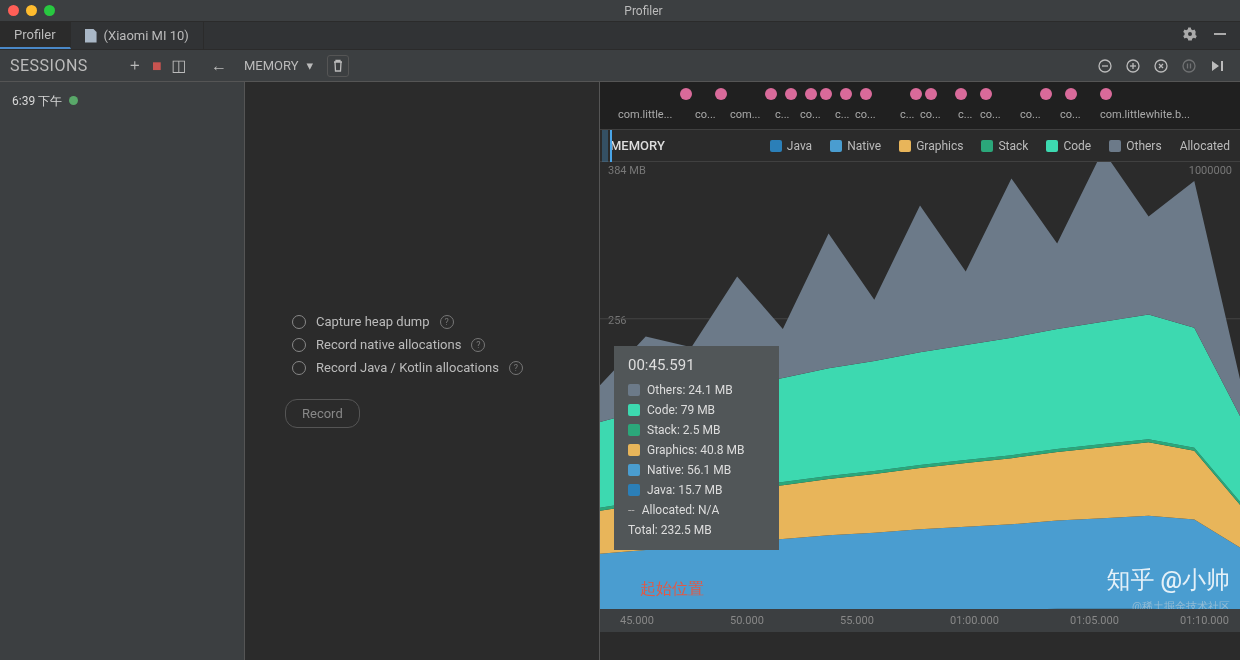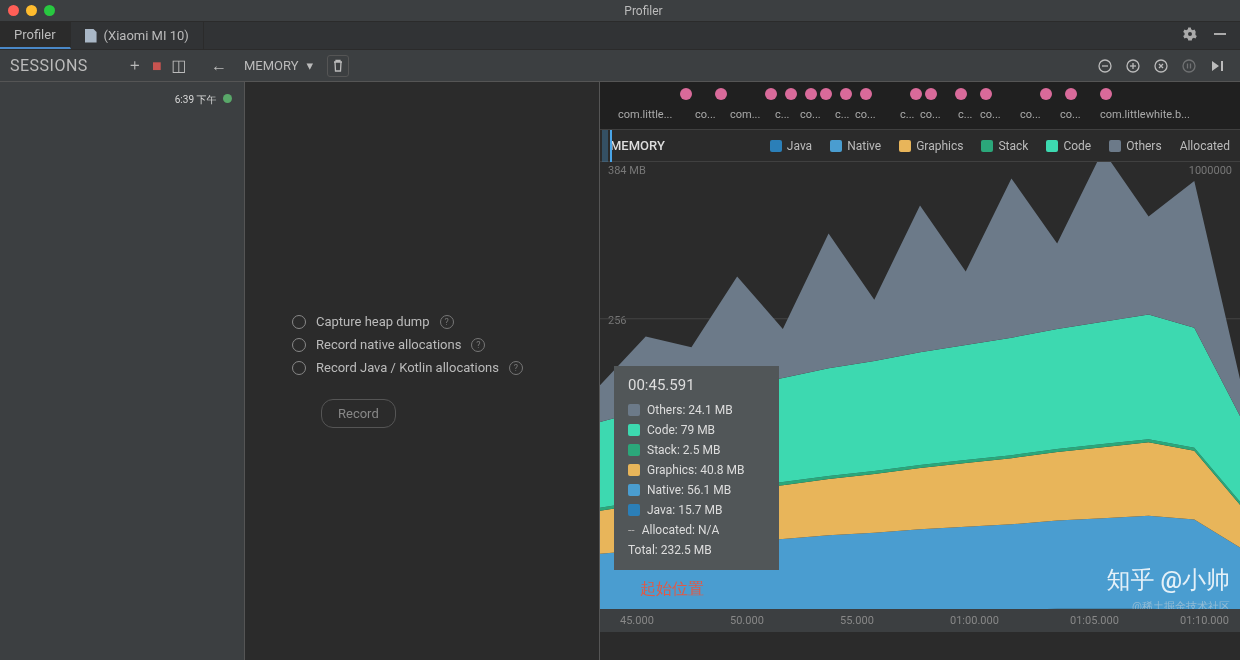--- a/index.html
+++ b/index.html
@@ -31,47 +31,47 @@
 .icon-btn.red { color: #c75450; }
 .toolbar-main { flex: 1; display: flex; align-items: center; padding: 0 8px; gap: 6px; }
 .dropdown { display: flex; align-items: center; gap: 8px; font-size: 13px; padding: 0 8px; cursor: pointer; }
 .trash-box { border: 1px solid #555; border-radius: 3px; padding: 2px 4px; }
 .toolbar-right { display: flex; align-items: center; gap: 6px; padding-right: 12px; }
 
 
 .body { display: flex; height: calc(660px - 22px - 28px - 32px); }
 .sidebar { width: 245px; background: #3c3f41; border-right: 1px solid #555; padding: 10px 12px; position: relative; }
 .session-item { font-size: 13px; line-height: 1.6; }
-.session-time { font-size: 10px; color: #d8d8d8; text-align: right; }
+.session-time { font-size: 12px; color: #d8d8d8; }
 .green-dot { display: inline-block; width: 9px; height: 9px; border-radius: 50%; background: #59a869; margin-left: 4px; }
 .session-sub { color: #888; font-size: 12px; }
 
 .left-panel { width: 355px; background: #2b2b2b; display: flex; flex-direction: column; align-items: center; justify-content: center; gap: 8px; border-right: 1px solid #555; }
 .radio-row { display: flex; align-items: center; gap: 10px; font-size: 13px; color: #bbbbbb; width: 260px; cursor: pointer; }
 .radio { width: 14px; height: 14px; border: 1.5px solid #888; border-radius: 50%; flex-shrink: 0; }
 .help-icon { width: 14px; height: 14px; border: 1px solid #777; border-radius: 50%; display: flex; align-items: center; justify-content: center; font-size: 9px; color: #777; }
-.record-btn { margin-top: 16px; border: 1px solid #555; border-radius: 12px; padding: 6px 16px; font-size: 13px; color: #888; cursor: pointer; align-self: flex-start; margin-left: 76px; }
+.record-btn { margin-top: 16px; border: 1px solid #555; border-radius: 12px; padding: 6px 16px; font-size: 13px; color: #888; cursor: pointer; align-self: flex-start; margin-left: 40px; }
 
 
 .chart-area { flex: 1; background: #2b2b2b; position: relative; overflow: hidden; }
 .event-track { height: 48px; background: #202020; position: relative; border-bottom: 1px solid #404040; }
 .evt-dot { position: absolute; top: 6px; width: 12px; height: 12px; border-radius: 50%; background: #d96a9a; }
 .evt-label { position: absolute; top: 26px; font-size: 11px; color: #aaa; white-space: nowrap; }
 
 .chart-header { height: 32px; display: flex; align-items: center; padding: 0 10px; gap: 18px; border-bottom: 1px solid #404040; font-size: 13px; background: #2b2b2b; }
 .mem-title { font-weight: 500; color: #ddd; }
 .legend-item { display: flex; align-items: center; gap: 5px; font-size: 12px; color: #bbb; }
 .leg-sw { width: 12px; height: 12px; border-radius: 2px; }
 
 .chart-body { position: relative; height: 470px; background: #2b2b2b; }
 .axis-label { position: absolute; font-size: 11px; color: #777; }
 .chart-svg { position: absolute; left: 0; top: 0; width: 100%; height: 100%; }
 
 
-.tooltip { position: absolute; left: 14px; top: 184px; background: #515658; padding: 10px 14px; font-size: 12px; color: #ddd; min-width: 165px; margin-top: 20px; }
+.tooltip { position: absolute; left: 14px; top: 184px; background: #515658; padding: 10px 14px; font-size: 12px; color: #ddd; min-width: 165px; }
 .tooltip .tt-time { font-size: 15px; margin-bottom: 6px; }
 .tooltip .tt-row { display: flex; align-items: center; gap: 7px; padding: 3px 0; }
 .tooltip .sw { width: 12px; height: 12px; border-radius: 2px; }
 
 
 .time-axis { position: absolute; bottom: 0; left: 0; right: 0; height: 23px; background: #3c3f41; display: flex; align-items: center; font-size: 11px; color: #888; }
 .time-tick { position: absolute; }
 
 .red-label { position: absolute; color: #e05a47; font-size: 16px; left: 40px; bottom: 32px; }
 .watermark { position: absolute; right: 10px; bottom: 36px; font-size: 24px; color: rgba(255,255,255,0.85); font-weight: 500; }

